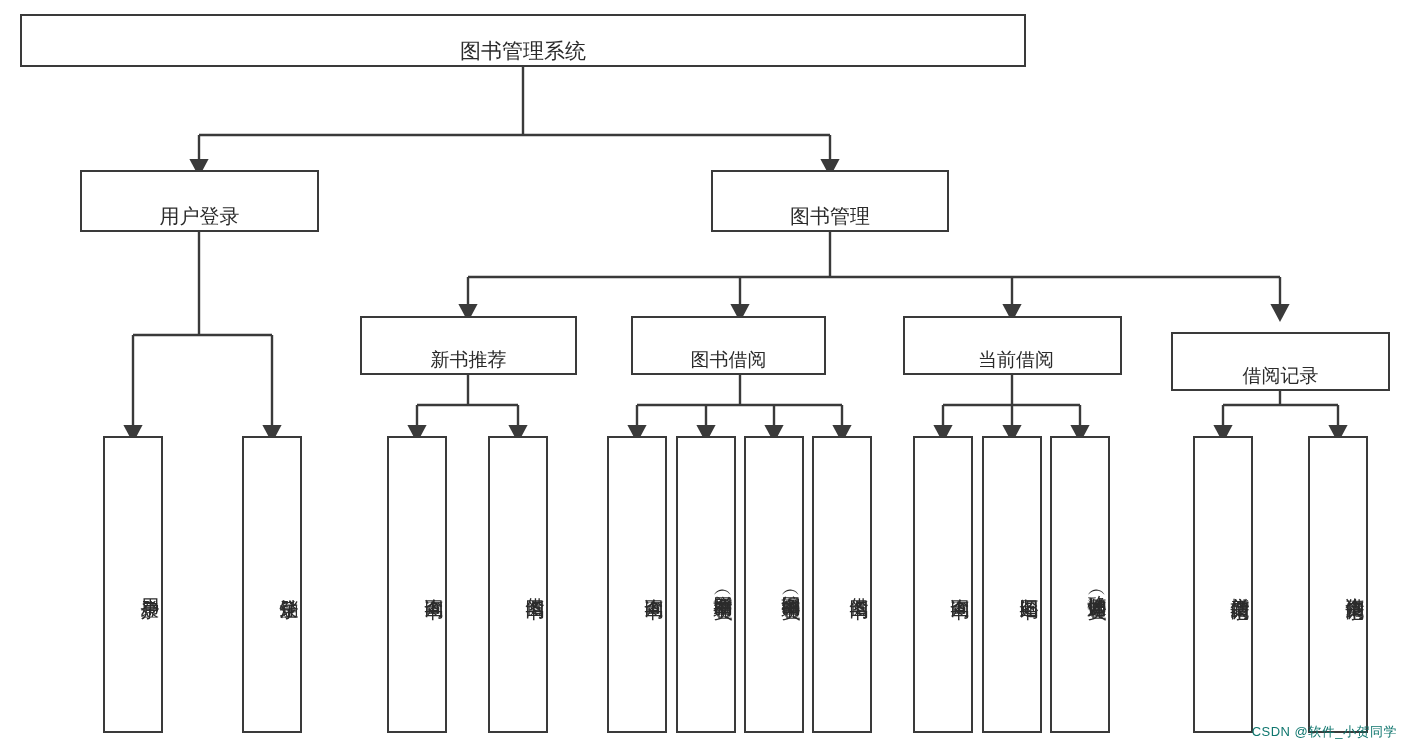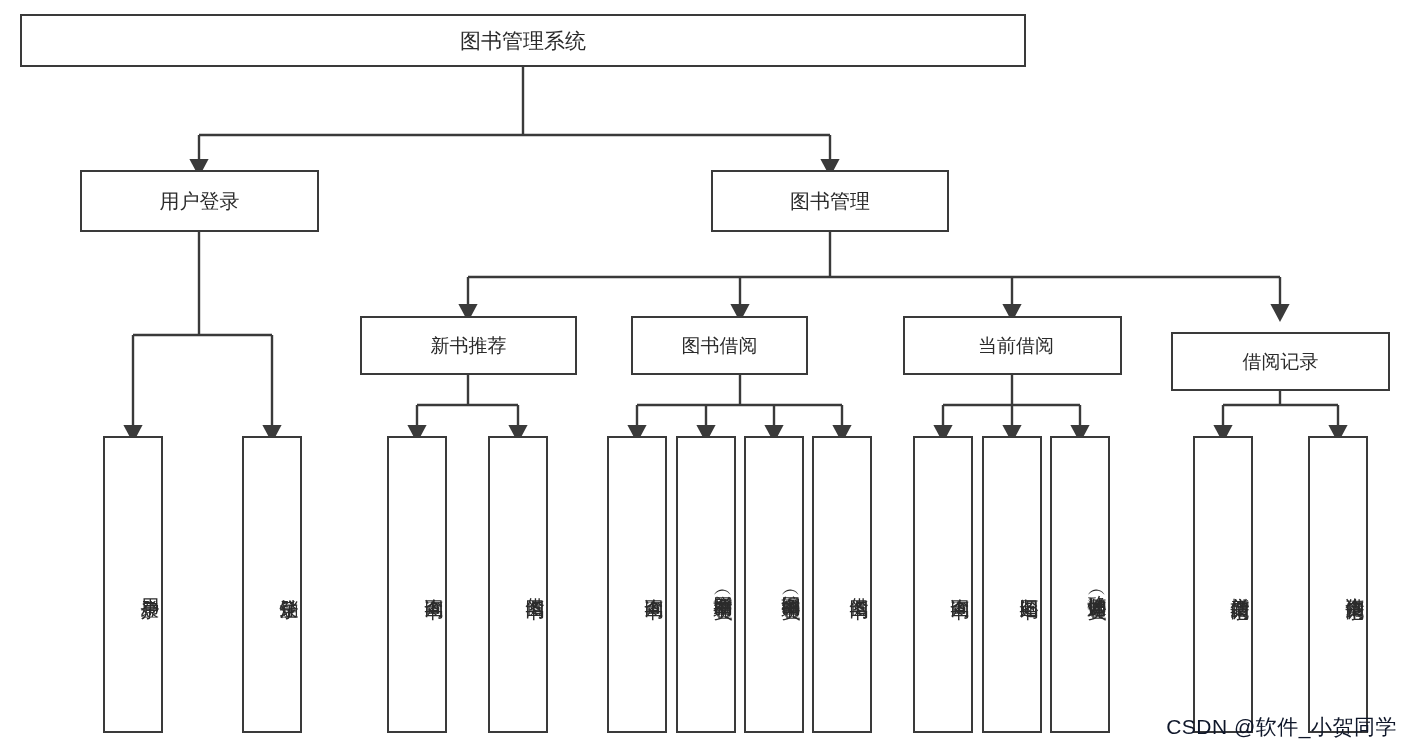--- a/index.html
+++ b/index.html
@@ -24,21 +24,21 @@
     width: 1405px;
     height: 747px;
     pointer-events: none;
   }
   .node {
     position: absolute;
     box-sizing: border-box;
     background: #ffffff;
     border: 2px solid #3a3a3a;
     display: flex;
-    align-items: center;
+    align-items: flex-end;
     justify-content: center;
     color: #2b2b2b;
     z-index: 2;
   }
   .node.root {
     font-size: 21px;
   }
   .node.lvl2 {
     font-size: 20px;
   }
@@ -56,22 +56,22 @@
     justify-content: center;
     letter-spacing: 1px;
   }
   .node .lbl {
     display: block;
   }
   .watermark {
     position: absolute;
     right: 8px;
     bottom: 6px;
-    font-size: 21px;
-    color: #0f172a;
+    font-size: 13px;
+    color: #0f766e;
     letter-spacing: 0.5px;
     z-index: 3;
     white-space: nowrap;
   }
 </style>
 </head>
 <body>
 
 <div id="canvas">
 
@@ -132,21 +132,21 @@
   <div class="node lvl2" style="left:80px; top:170px; width:239px; height:62px;">
     <span class="lbl">用户登录</span>
   </div>
   <div class="node lvl3" style="left:360px; top:316px; width:217px; height:59px;">
     <span class="lbl">新书推荐</span>
   </div>
 
   <div class="node lvl2" style="left:711px; top:170px; width:238px; height:62px;">
     <span class="lbl">图书管理</span>
   </div>
-  <div class="node lvl3" style="left:631px; top:316px; width:177px; height:59px;">
+  <div class="node lvl3" style="left:631px; top:316px; width:195px; height:59px;">
     <span class="lbl">图书借阅</span>
   </div>
   <div class="node lvl3" style="left:903px; top:316px; width:219px; height:59px;padding-left:7px;">
     <span class="lbl">当前借阅</span>
   </div>
   <div class="node lvl3" style="left:1171px; top:332px; width:219px; height:59px;">
     <span class="lbl">借阅记录</span>
   </div>
 
   <div class="node leaf" style="left:103px; top:436px; width:60px; height:297px;">

